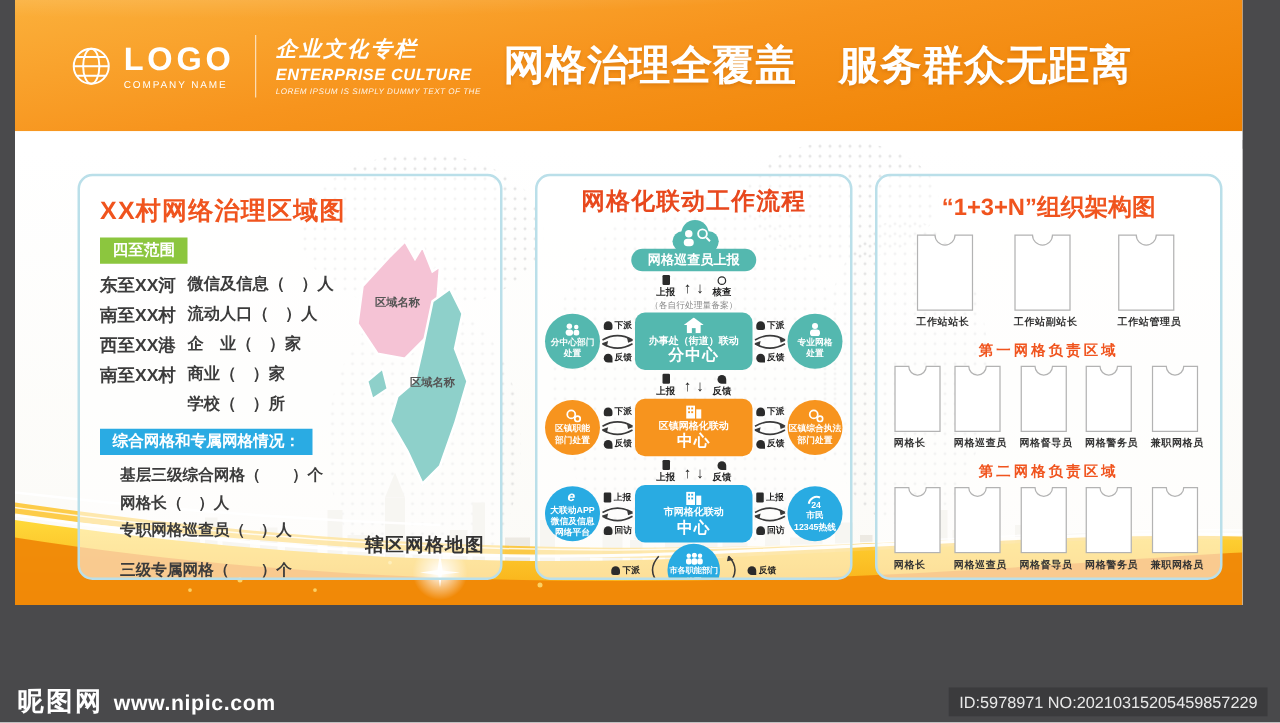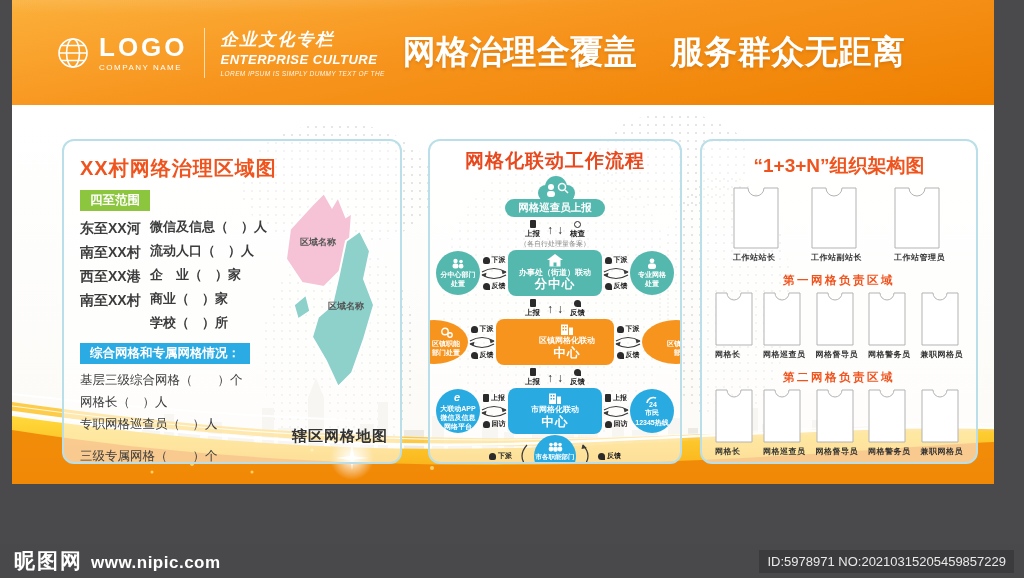--- a/index.html
+++ b/index.html
@@ -42,21 +42,21 @@
 
   
   .left-title{margin:6px 0 8px;font-size:20px;font-weight:900;color:#f0541e;letter-spacing:1px;}
   .lp-cols{display:flex;position:relative;z-index:2;}
   .tag{display:inline-block;color:#fff;font-size:12.5px;font-weight:bold;padding:2px 10px;margin-bottom:5px;}
   .tag-green{background:#8cc63e;}
   .tag-blue{background:#2aabe3;margin-top:8px;}
   .lp-line{font-size:14px;font-weight:bold;color:#3c3c3c;line-height:24px;white-space:nowrap;}
   .lp-col2{margin-top:25px;}
   .lp-col2 .lp-line{font-size:13px;line-height:24px;}
-  .lp-grid-line{font-size:12.5px;font-weight:normal;color:#3c3c3c;line-height:22px;white-space:nowrap;position:relative;z-index:2;}
+  .lp-grid-line{font-size:12.5px;font-weight:bold;color:#3c3c3c;line-height:22px;white-space:nowrap;position:relative;z-index:2;margin-left:16px;}
   .lp-gap{height:10px;}
   .lp-map{position:absolute;top:46px;right:2px;width:138px;height:250px;z-index:1;}
   .map-cap{position:absolute;right:12px;top:286px;font-size:15px;font-weight:900;color:#333;letter-spacing:1px;z-index:2;}
 
   
   .mid-title{margin:5px 0 1px;text-align:center;font-size:19px;font-weight:900;color:#e8481d;letter-spacing:1px;font-family:Liberation Mono, monospace;}
   .cloud-wrap{display:flex;flex-direction:column;align-items:center;}
   .pill{background:#54b8af;color:#fff;font-size:10.5px;font-weight:bold;padding:2px 13px;border-radius:10px;margin-top:-4px;}
   .vconn{display:flex;justify-content:center;align-items:center;gap:7px;margin-top:3px;}
   .vc-col{display:flex;flex-direction:column;align-items:center;font-size:7.5px;font-weight:bold;color:#222;gap:1px;}
@@ -64,21 +64,21 @@
   .vnote{text-align:center;font-size:7px;color:#8a8a8a;margin-bottom:1px;}
   .flow-row{display:flex;align-items:center;justify-content:center;margin:1px 0;}
   .fcircle{width:44px;height:44px;border-radius:50%;display:flex;flex-direction:column;align-items:center;
            justify-content:center;color:#fff;font-size:7px;font-weight:bold;line-height:1.3;text-align:center;flex:0 0 auto;}
   .fcircle.small{width:42px;height:42px;font-size:6.5px;}
   .fbox{width:94px;height:46px;border-radius:8px;display:flex;flex-direction:column;align-items:center;
         justify-content:center;color:#fff;font-weight:bold;text-align:center;line-height:1.2;flex:0 0 auto;}
   .fb-top{font-size:8px;}
   .fb-main{font-size:12.5px;letter-spacing:1px;}
   .teal{background:#54b8af;}
-  .orangebg{background:#f7941e;padding-left:24px;}
+  .orangebg{background:#f7941e;}
   .bluebg{background:#29abe2;}
   .hlink{display:flex;flex-direction:column;align-items:center;width:28px;flex:0 0 auto;}
   .hl-lbl{display:flex;align-items:center;gap:2px;font-size:7px;font-weight:bold;color:#222;white-space:nowrap;}
   .mi{display:inline-block;width:7px;height:7px;background:#2b2b2b;border-radius:2px;}
   .mi.person{border-radius:50% 50% 2px 2px;}
   .mi.mag{width:5px;height:5px;background:transparent;border:1.5px solid #2b2b2b;border-radius:50%;}
   .mi.doc{width:6px;height:8px;border-radius:1px;}
   .mi.chat{border-radius:50% 50% 0 50%;}
   .bottom-row{display:flex;align-items:center;justify-content:center;gap:4px;}
   .ficon{margin-bottom:1px;}

